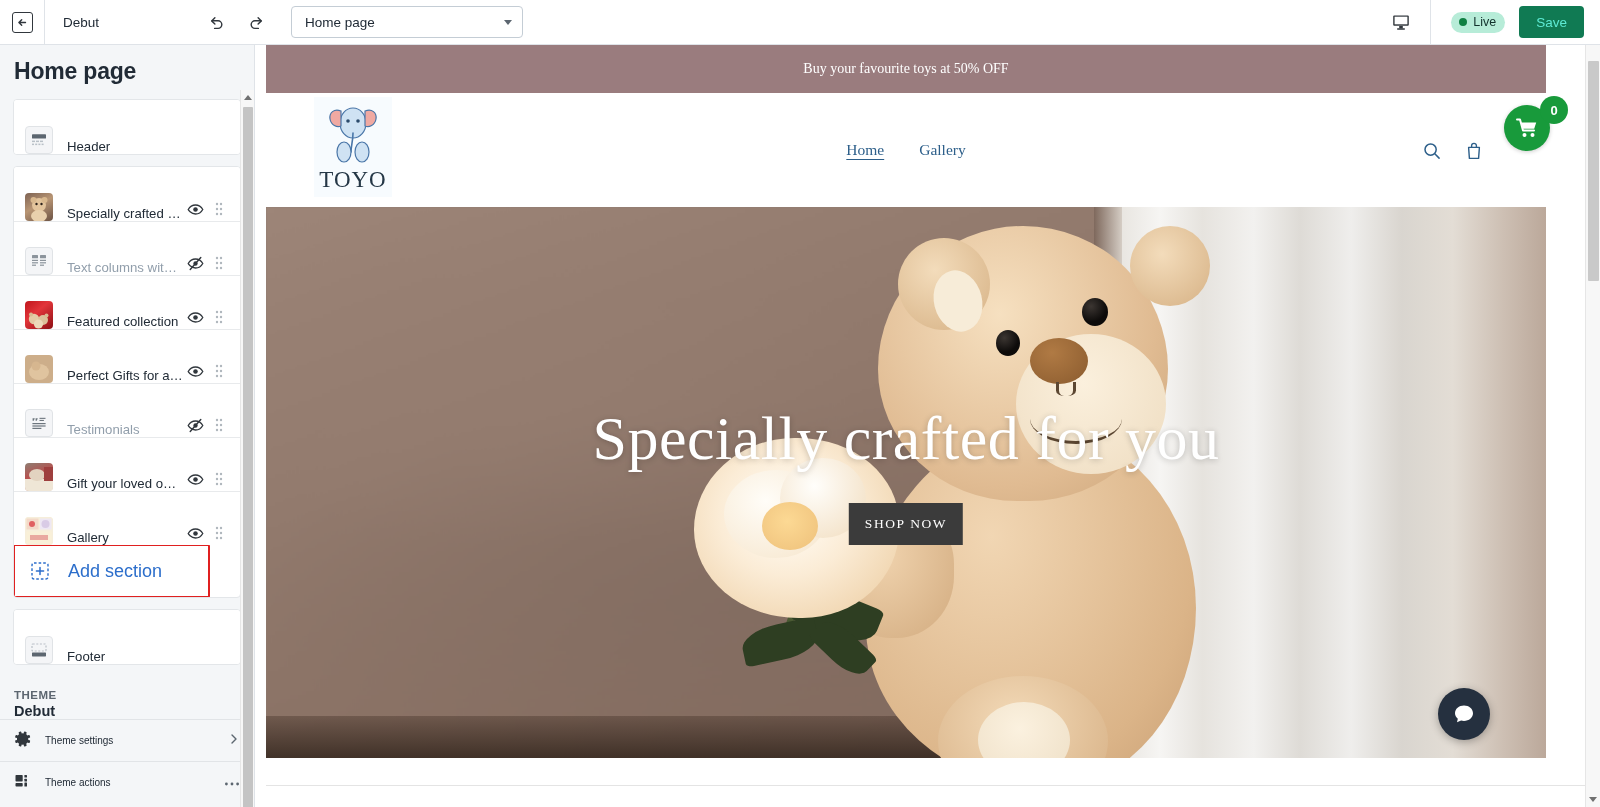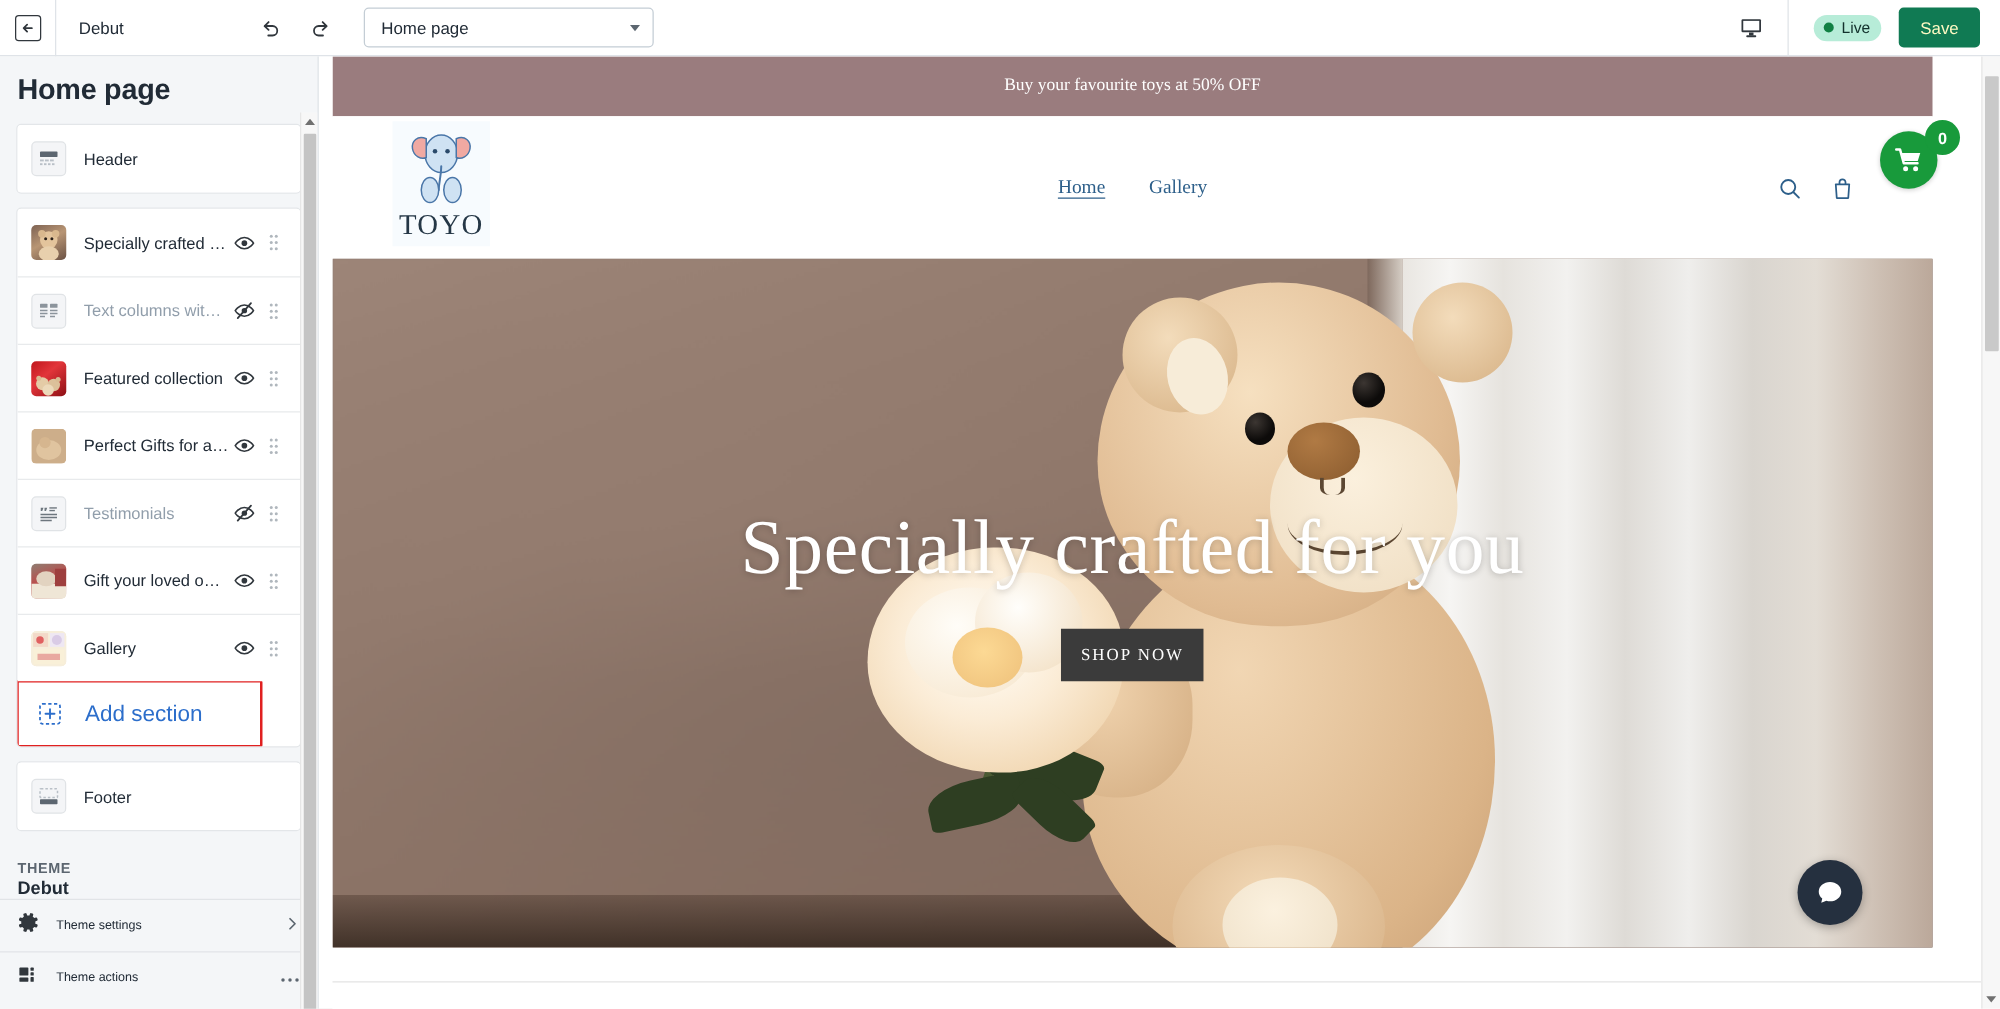--- a/index.html
+++ b/index.html
@@ -63,21 +63,21 @@
   }
   .live-pill {
     display: flex; align-items: center; gap: 6px;
     background: #b7ecd8; border-radius: 11px;
     height: 21px; padding: 0 9px 0 8px;
     margin: 0 14px 0 20px;
   }
   .live-dot { width: 8px; height: 8px; border-radius: 50%; background: #108043; }
   .live-pill span { font-size: 12.5px; color: #12312c; font-weight: 400; }
   .save-btn {
-    background: #107a53; color: #fef9c3;
+    background: #107a53; color: #5eead4;
     border: none; border-radius: 4px;
     height: 32px; padding: 0 17px;
     font-size: 13.5px; font-family: inherit;
     cursor: pointer; margin-right: 16px;
   }
 
   
   .sidebar {
     position: absolute; top: 45px; left: 0;
     width: 255px; height: 762px;
@@ -90,21 +90,21 @@
     font-size: 23px; font-weight: bold; color: #212b36;
     padding: 13px 0 14px 14px;
     letter-spacing: -0.2px;
   }
   .card {
     background: #fff; margin: 0 13px 11px 13px;
     border: 1px solid #e3e6e9; border-radius: 4px;
     overflow: hidden;
   }
   .sec-row {
-    display: flex; align-items: center;
+    display: flex; align-items: flex-end;
     height: 54px; padding: 0 9px 0 11px;
     background: #fff; cursor: pointer;
     position: relative;
   }
   .sec-row + .sec-row { border-top: 1px solid #e8eaec; }
   .thumb {
     width: 28px; height: 28px; border-radius: 4px;
     flex-shrink: 0; overflow: hidden;
     display: flex; align-items: center; justify-content: center;
   }

